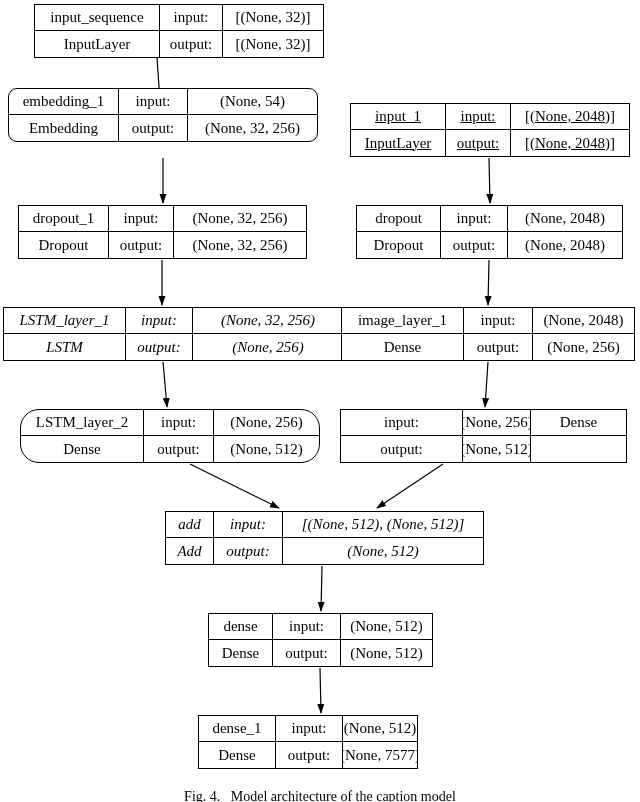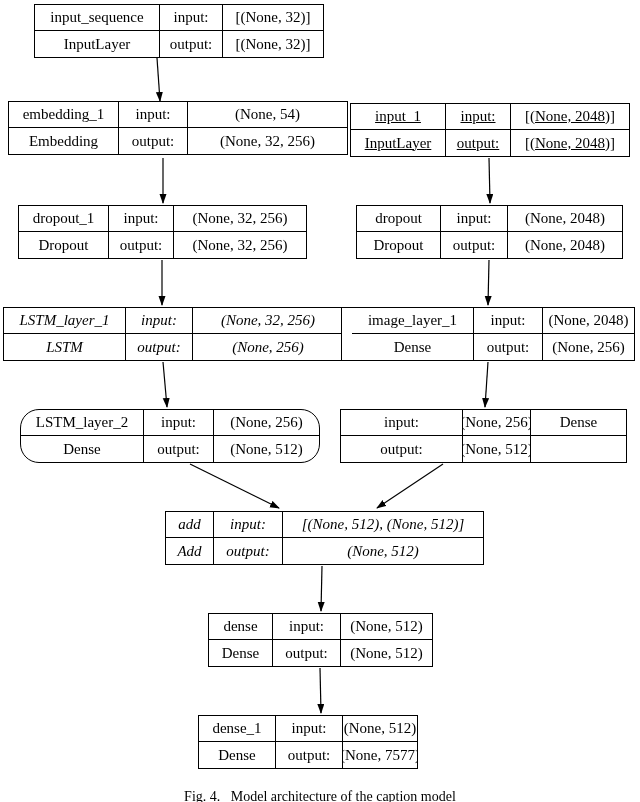--- a/index.html
+++ b/index.html
@@ -26,26 +26,26 @@
     border-bottom:1px solid #000;
     border-right:1px solid #000;
     padding:0 5px;
     white-space:nowrap;
     overflow:hidden;
   }
   .cell:nth-child(n+4){border-bottom:none;}
   .cell:nth-child(3n){border-right:none;}
   
   .n-input_sequence{left:12px;top:4px;width:290px;grid-template-columns:125px 63px 1fr;margin-left:22px;}
-  .n-embedding_1{left:8px;top:101px;width:340px;grid-template-columns:110px 69px 1fr;}
+  .n-embedding_1{left:8px;top:88px;width:310px;grid-template-columns:110px 69px 1fr;border-radius:9px;}
   .n-input_1{left:350px;top:103px;width:280px;grid-template-columns:95px 65px 1fr;text-decoration:underline;}
   .n-dropout_1{left:18px;top:205px;width:289px;grid-template-columns:90px 65px 1fr;}
   .n-dropout{left:356px;top:205px;width:267px;grid-template-columns:84px 67px 1fr;}
   .n-LSTM_layer_1{left:3px;top:307px;width:341px;grid-template-columns:122px 67px 1fr;font-style:italic;}
-  .n-image_layer_1{left:341px;top:307px;width:294px;grid-template-columns:122px 69px 1fr;padding-left:10px;}
+  .n-image_layer_1{left:341px;top:307px;width:294px;grid-template-columns:122px 69px 1fr;}
   .n-LSTM_layer_2{left:20px;top:409px;width:300px;grid-template-columns:123px 70px 1fr;border-radius:19px;}
   .n-image_layer_2{left:340px;top:409px;width:287px;grid-template-columns:122px 68px 1fr;}
   .n-add{left:165px;top:511px;width:319px;grid-template-columns:48px 69px 1fr;font-style:italic;}
   .n-dense{left:208px;top:613px;width:225px;grid-template-columns:64px 68px 1fr;}
   .n-dense_1{left:198px;top:715px;width:220px;grid-template-columns:77px 67px 1fr;}
   .caption{
     position:absolute;left:0;top:787px;width:640px;
     text-align:center;
     font-size:14px;line-height:20px;
     white-space:pre;

